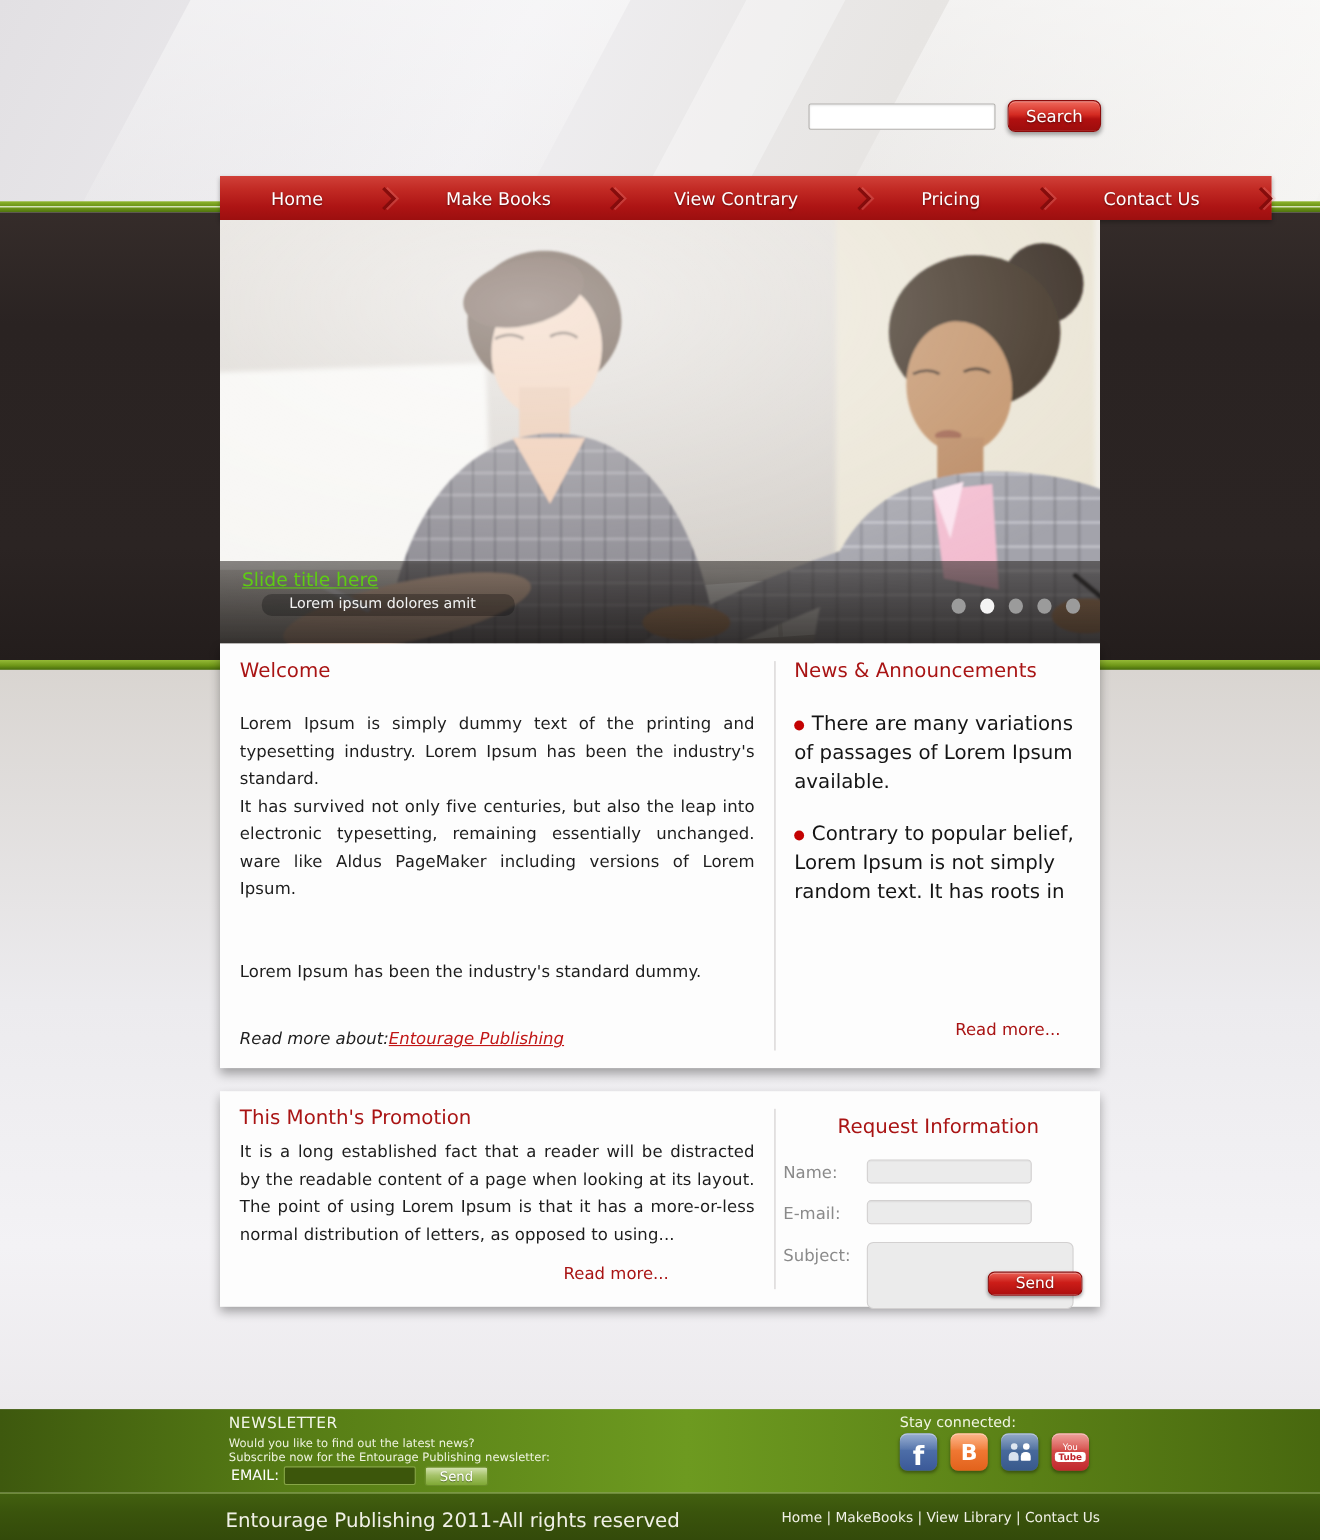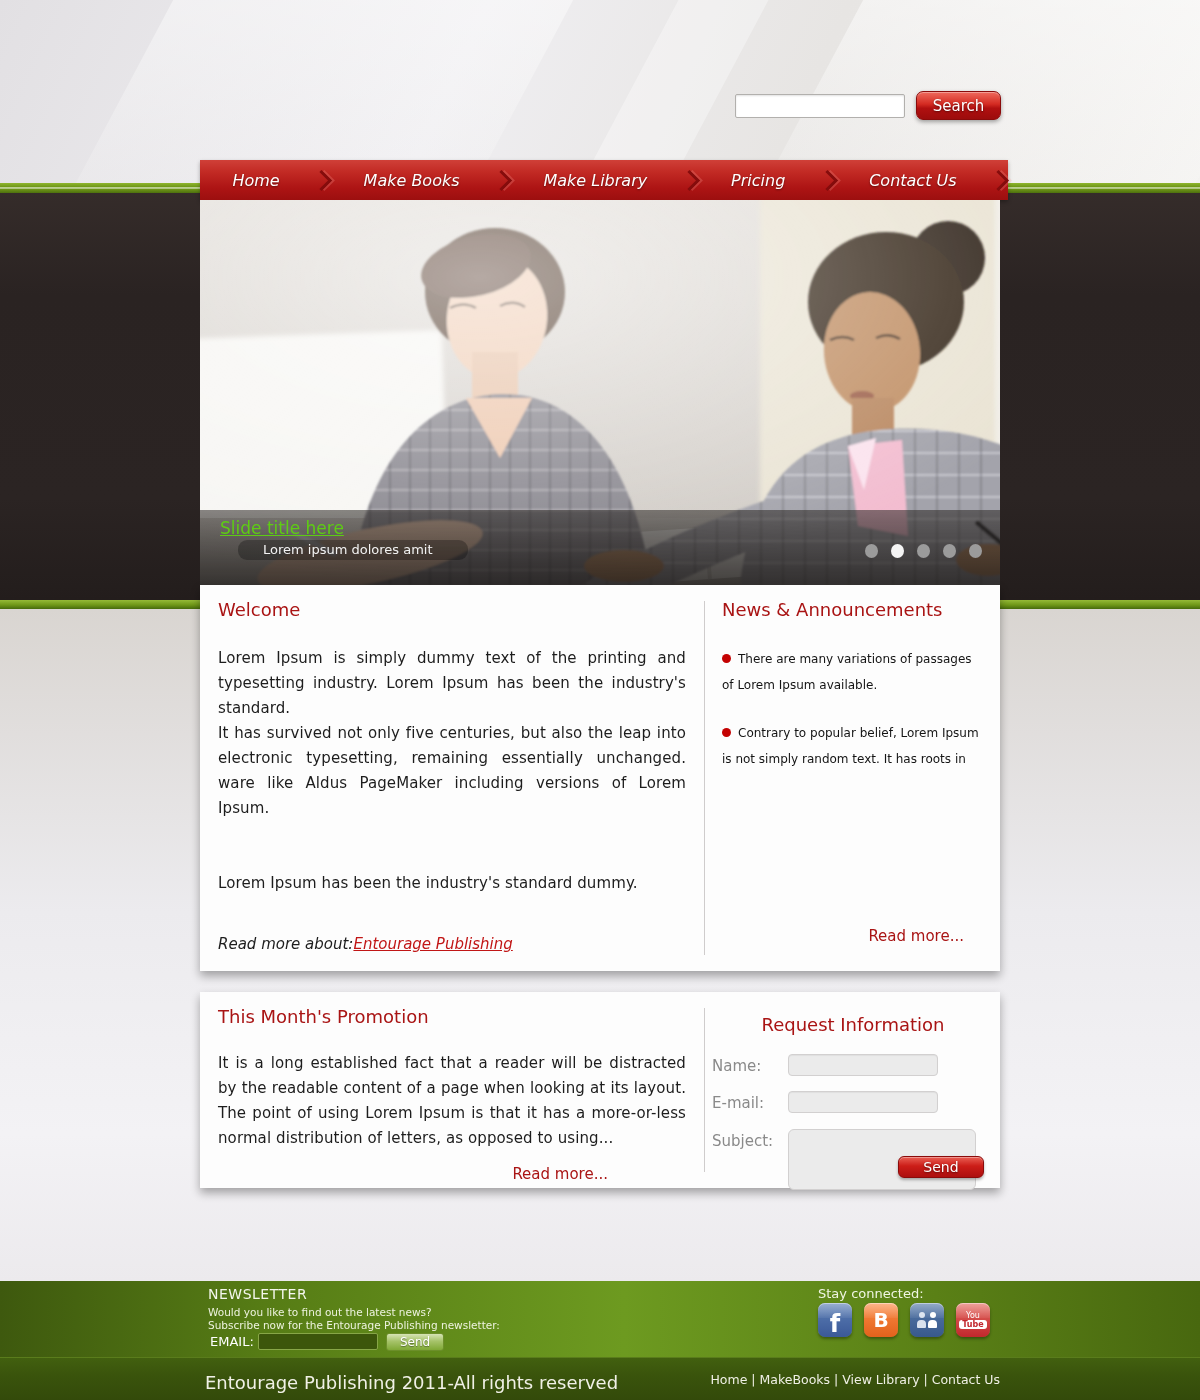--- a/index.html
+++ b/index.html
@@ -30,23 +30,23 @@
   .search-input { position:absolute; left:735px; top:94px; width:170px; height:24px;
     border:1px solid #b2b0ad; border-radius:2px; background:#fff; padding:0 6px; font-size:13px; color:#333;
     box-shadow:inset 0 1px 2px rgba(0,0,0,.12); }
   .search-btn { position:absolute; left:916px; top:91px; width:85px; height:29px;
     background:linear-gradient(180deg,#ef6a5d 0%,#d42b22 45%,#b11010 60%,#9c0c0c 100%);
     border:1px solid #8a0b0b; border-radius:7px; color:#fff; font-size:15px;
     text-shadow:0 1px 2px rgba(0,0,0,.5); box-shadow:0 2px 4px rgba(0,0,0,.35), inset 0 1px 0 rgba(255,255,255,.35);
     cursor:pointer; font-family:inherit; }
 
   
-  .nav { position:absolute; left:200px; top:160px; width:808px; height:40px;
+  .nav { position:absolute; left:200px; top:160px; width:956px; height:40px;
     background:linear-gradient(180deg,#d04038 0%,#c22a24 30%,#ad1414 70%,#9c0f0f 100%);
-    display:flex; align-items:center; box-shadow:0 2px 4px rgba(0,0,0,.3);font-style:italic; }
+    display:flex; align-items:center; box-shadow:0 2px 4px rgba(0,0,0,.3); }
   .nav-item { flex:1 1 auto; text-align:center; color:#fff; font-size:16px; cursor:pointer;
     text-shadow:0 1px 2px rgba(0,0,0,.45); white-space:nowrap; }
   .sep { width:15px; height:15px; flex:0 0 auto;
     border-top:3px solid rgba(130,12,12,.95); border-right:3px solid rgba(130,12,12,.95);
     transform:rotate(45deg); box-shadow:2px -2px 0 rgba(255,160,150,.25); margin:0 2px; }
 
   
   .slider { position:absolute; left:200px; top:200px; width:800px; height:385px; overflow:hidden; background:#d8d4cf; }
   .caption { position:absolute; left:0; bottom:0; width:100%; height:75px;
     background:linear-gradient(180deg,rgba(42,38,35,.55),rgba(25,22,20,.82)); }
@@ -65,25 +65,25 @@
   .vdiv { position:absolute; left:504px; top:16px; bottom:16px; width:1px; background:#cfcccc; }
   h2.sec { color:#a91414; font-size:18px; font-weight:400; }
   .leftcol { position:absolute; left:0; top:0; width:504px; height:100%; padding:14px 18px; }
   .rightcol { position:absolute; left:504px; top:0; width:296px; height:100%; padding:14px 16px 14px 18px; }
   .body-txt { font-size:15px; line-height:25px; color:#1d1d1d; text-align:justify; letter-spacing:.1px; }
   .welcome-p1 { margin-top:26px; }
   .welcome-p3 { margin-top:50px; text-align:left; }
   .readabout { margin-top:39px; font-size:15px; color:#1d1d1d;font-style:italic; }
   .red-link { color:#c11616; text-decoration:underline; cursor:pointer; }
   .news-list { margin-top:26px; }
-  .news-item { font-size:12px; line-height:26px; color:#141414; margin-bottom:22px; }
+  .news-item { font-size:18px; line-height:26px; color:#141414; margin-bottom:22px; }
   .bullet { display:inline-block; width:9px; height:9px; border-radius:50%; background:#c40202; margin-right:7px; }
   .readmore { color:#a91414; font-size:15px; text-align:right; cursor:pointer; }
   .news-rm { position:absolute; right:36px; bottom:26px; }
-  .promo-p { margin-top:24px; }
+  .promo-p { margin-top:8px; }
   .promo-rm { margin-top:14px; padding-right:78px; }
 
   
   .req-h { text-align:center; margin-top:8px; }
   .frm-row { position:absolute; left:8px; display:flex; }
   .frm-label { width:76px; font-size:15px; color:#8a8a8a; padding-top:3px; }
   .frm-input { width:150px; height:22px; background:#ebebeb; border:1px solid #d2d0d0; border-radius:4px;
     font-size:13px; color:#333; padding:0 5px; box-shadow:inset 0 1px 1px rgba(0,0,0,.05); }
   .frm-area { width:188px; height:61px; background:#ebebeb; border:1px solid #d2d0d0; border-radius:6px;
     font-size:13px; color:#333; resize:none; padding:3px 5px; font-family:inherit; }
@@ -147,21 +147,21 @@
   <div class="lower-bg"></div>
 
   <input class="search-input" type="text" value="" style="">
   <button class="search-btn">Search</button>
 
   <div class="nav">
     <div class="nav-item">Home</div>
     <span class="sep"></span>
     <div class="nav-item">Make Books</div>
     <span class="sep"></span>
-    <div class="nav-item">Make Library</div>
+    <div class="nav-item">View Contrary</div>
     <span class="sep"></span>
     <div class="nav-item">Pricing</div>
     <span class="sep"></span>
     <div class="nav-item">Contact Us</div>
     <span class="sep"></span>
   </div>
 
   <div class="slider">
     <svg width="800" height="385" viewBox="0 0 800 385">
       <defs>

